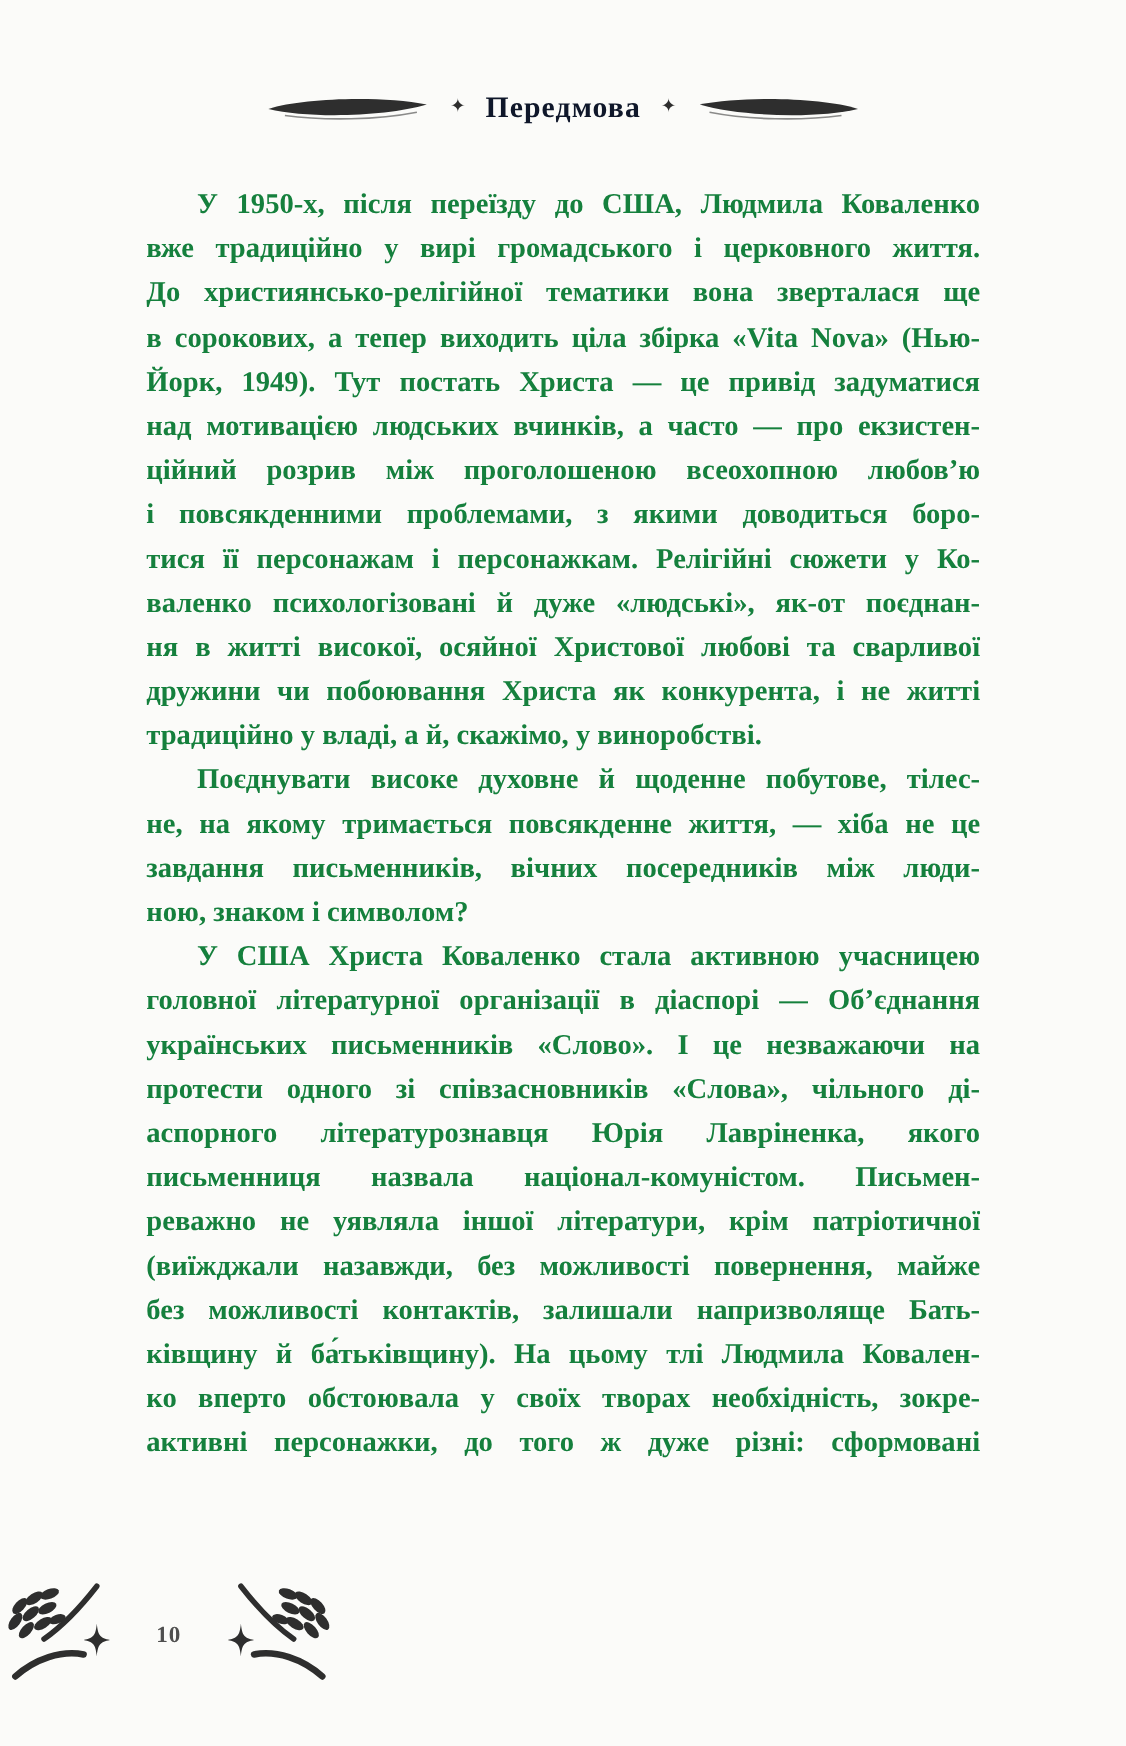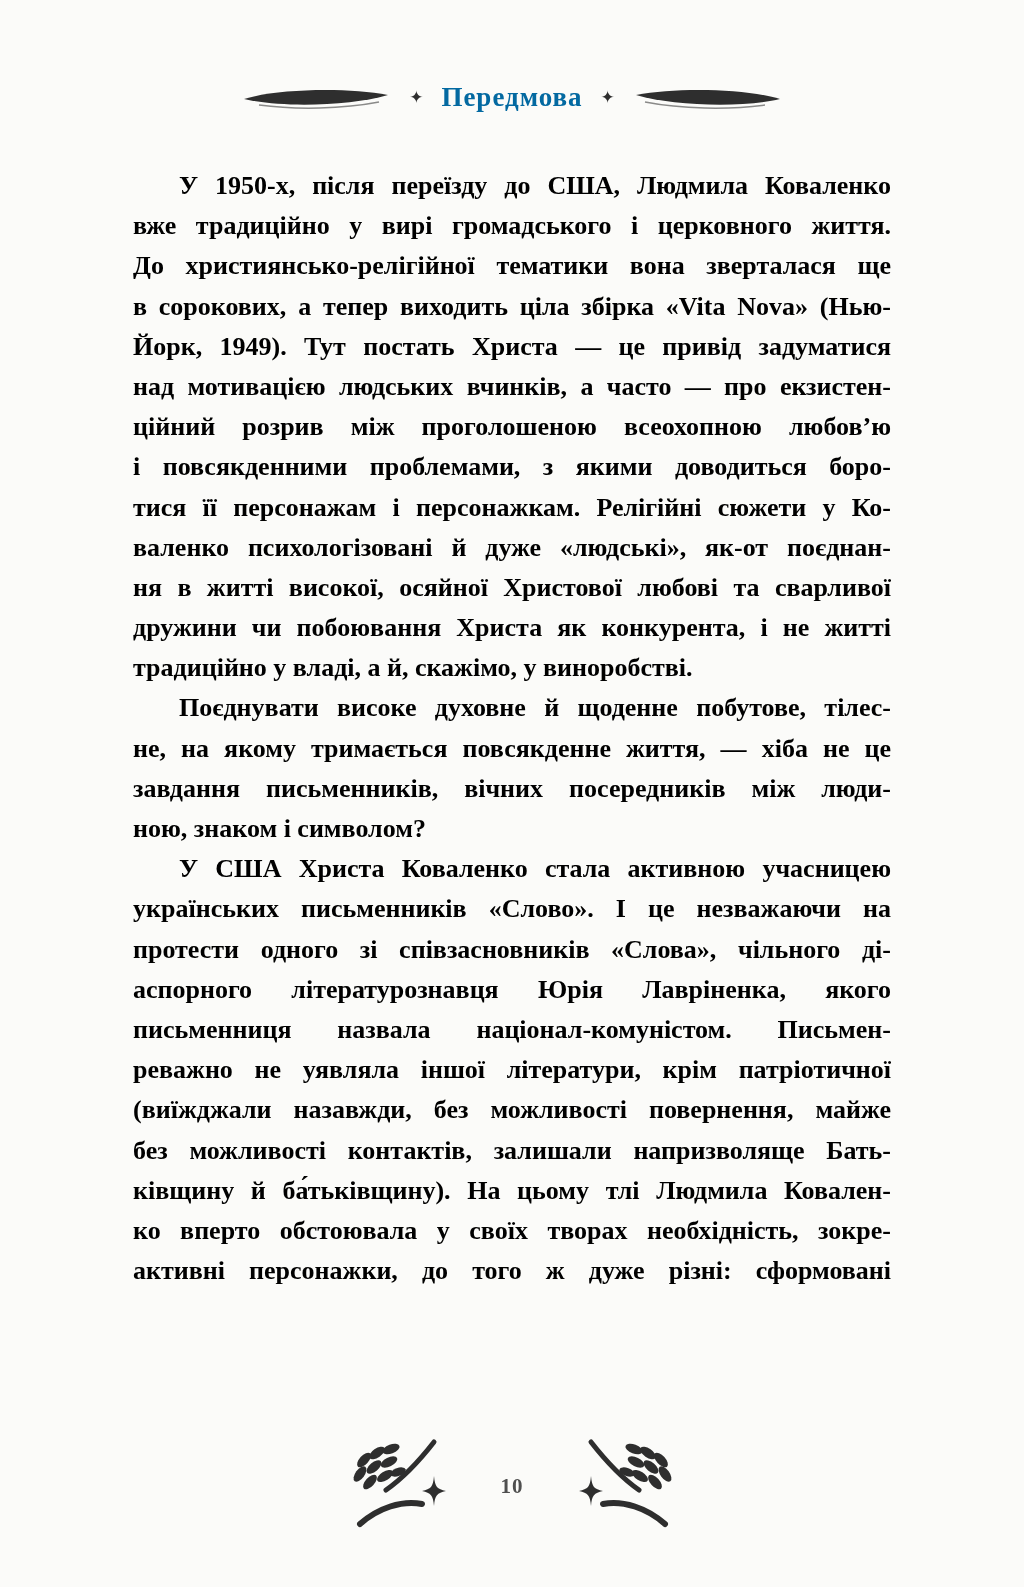--- a/index.html
+++ b/index.html
@@ -12,46 +12,46 @@
   }
   .page{position:absolute;inset:0;}
 
   
   .chapter-header{
     position:absolute;top:82px;left:0;width:100%;
     display:flex;align-items:center;justify-content:center;
     gap:18px;color:#343434;
   }
   .chapter-header h1{
-    margin:0;font-size:27px;font-weight:700;letter-spacing:1px;color:#0369a1;
+    margin:0;font-size:27px;font-weight:700;letter-spacing:1px;color:#0f172a;
   }
   .diamond{
     font-size:17px;line-height:1;color:#2e2e2e;
     font-family:"DejaVu Sans",sans-serif;
   }
   .leaf{display:inline-flex;}
   .leaf.right{transform:scaleX(-1);}
 
   
   .body-text{
     position:absolute;top:166px;left:133px;width:758px;
   }
   .line{
     height:40.2px;line-height:40.2px;
-    font-size:26px;font-weight:700;color:#000000;
+    font-size:26px;font-weight:700;color:#15803d;
     text-align:justify;text-align-last:justify;
     overflow:hidden;
   }
   .line.indent{padding-left:46px;}
   .line.noj{text-align:center;text-align-last:left;}
 
   
   .page-footer{
     position:absolute;top:1438px;left:0;width:100%;
-    display:flex;align-items:center;justify-content:center;gap:47px;
+    display:flex;align-items:center;justify-content:flex-start;gap:34px;
   }
   .pagenum{
     font-size:21px;font-weight:700;color:#4f4f4f;
     transform:translateY(2px);letter-spacing:1px;
   }
   .wheat{display:inline-flex;}
   .wheat.right{transform:scaleX(-1);}
 </style>
 </head>
 <body>
@@ -88,20 +88,21 @@
       <div class="line">тися її персонажам і персонажкам. Релігійні сюжети у Ко-</div>
       <div class="line">валенко психологізовані й дуже «людські», як-от поєднан-</div>
       <div class="line">ня в житті високої, осяйної Христової любові та сварливої</div>
       <div class="line">дружини чи побоювання Христа як конкурента, і не житті</div>
       <div class="line noj">традиційно у владі, а й, скажімо, у виноробстві.</div>
       <div class="line indent">Поєднувати високе духовне й щоденне побутове, тілес-</div>
       <div class="line">не, на якому тримається повсякденне життя, — хіба не це</div>
       <div class="line">завдання письменників, вічних посередників між люди-</div>
       <div class="line noj">ною, знаком і символом?</div>
       <div class="line indent">У США Христа Коваленко стала активною учасницею</div>
+      <div class="line">головної літературної організації в діаспорі — Об’єднання</div>
       <div class="line">українських письменників «Слово». І це незважаючи на</div>
       <div class="line">протести одного зі співзасновників «Слова», чільного ді-</div>
       <div class="line">аспорного літературознавця Юрія Лавріненка, якого</div>
       <div class="line">письменниця назвала націонал-комуністом. Письмен-</div>
       <div class="line">реважно не уявляла іншої літератури, крім патріотичної</div>
       <div class="line">(виїжджали назавжди, без можливості повернення, майже</div>
       <div class="line">без можливості контактів, залишали напризволяще Бать-</div>
       <div class="line">ківщину й ба́тьківщину). На цьому тлі Людмила Ковален-</div>
       <div class="line">ко вперто обстоювала у своїх творах необхідність, зокре-</div>
       <div class="line">активні персонажки, до того ж дуже різні: сформовані</div>

